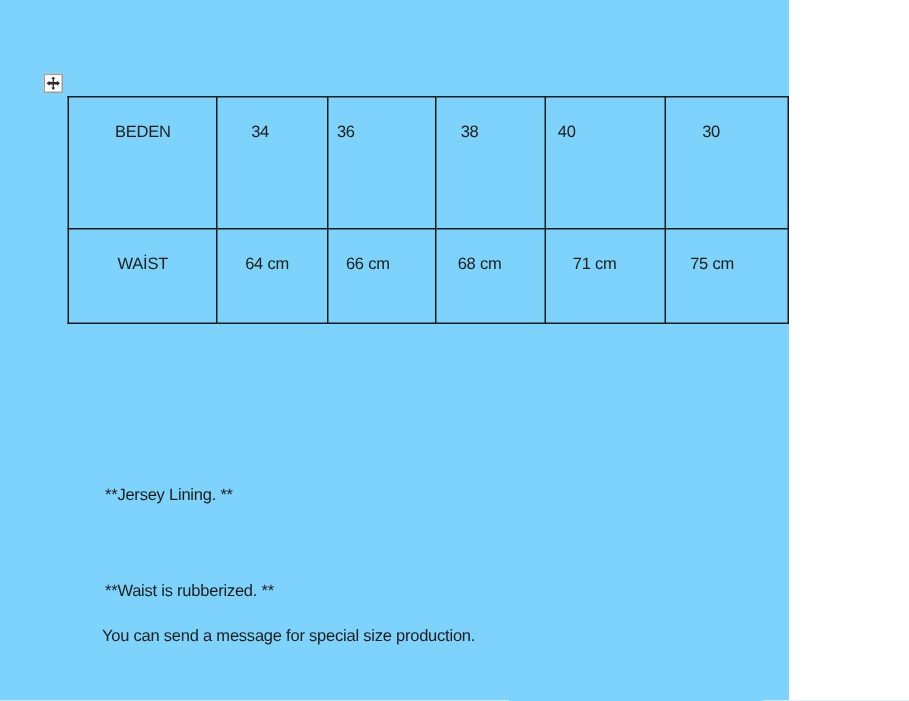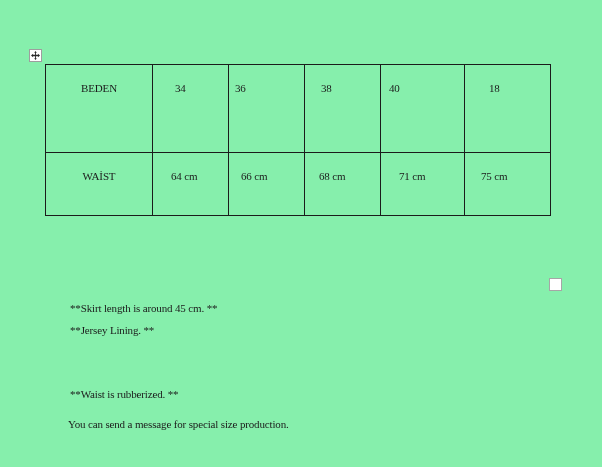--- a/index.html
+++ b/index.html
@@ -2,25 +2,25 @@
 <html><head>
 <meta charset="utf-8">
 <style>
   html, body {
     margin: 0;
     padding: 0;
     background: #ffffff;
   }
   .page {
     position: relative;
-    width: 602px;
+    width: 526px;
     height: 467px;
-    background: #86efac;
+    background: #7dd3fc;
     overflow: hidden;
-    font-family: Liberation Serif, serif;
+    font-family: Liberation Sans, sans-serif;
     color: #1b1b1b;
   }
   
   .move-handle {
     position: absolute;
     left: 29px;
     top: 49px;
     width: 13px;
     height: 13px;
     box-sizing: border-box;
@@ -127,34 +127,33 @@
         <col class="c4">
         <col class="c5">
     </colgroup>
     <tbody>
       <tr>
         <td>BEDEN</td>
         <td>34</td>
         <td>36</td>
         <td>38</td>
         <td>40</td>
-        <td>18</td>
+        <td>30</td>
       </tr>
       <tr>
         <td>WAİST</td>
         <td>64 cm</td>
         <td>66 cm</td>
         <td>68 cm</td>
         <td>71 cm</td>
         <td>75 cm</td>
       </tr>
     </tbody>
   </table>
 
   <div class="resize-handle"></div>
 
-  <div class="note n1">**Skirt length is around 45 cm. **</div>
   <div class="note n2">**Jersey Lining. **</div>
   <div class="note n3">**Waist is rubberized. **</div>
 
   <div class="footer-note">You can send a message for special size production.</div>
 
 </div>
 
 </body></html>

